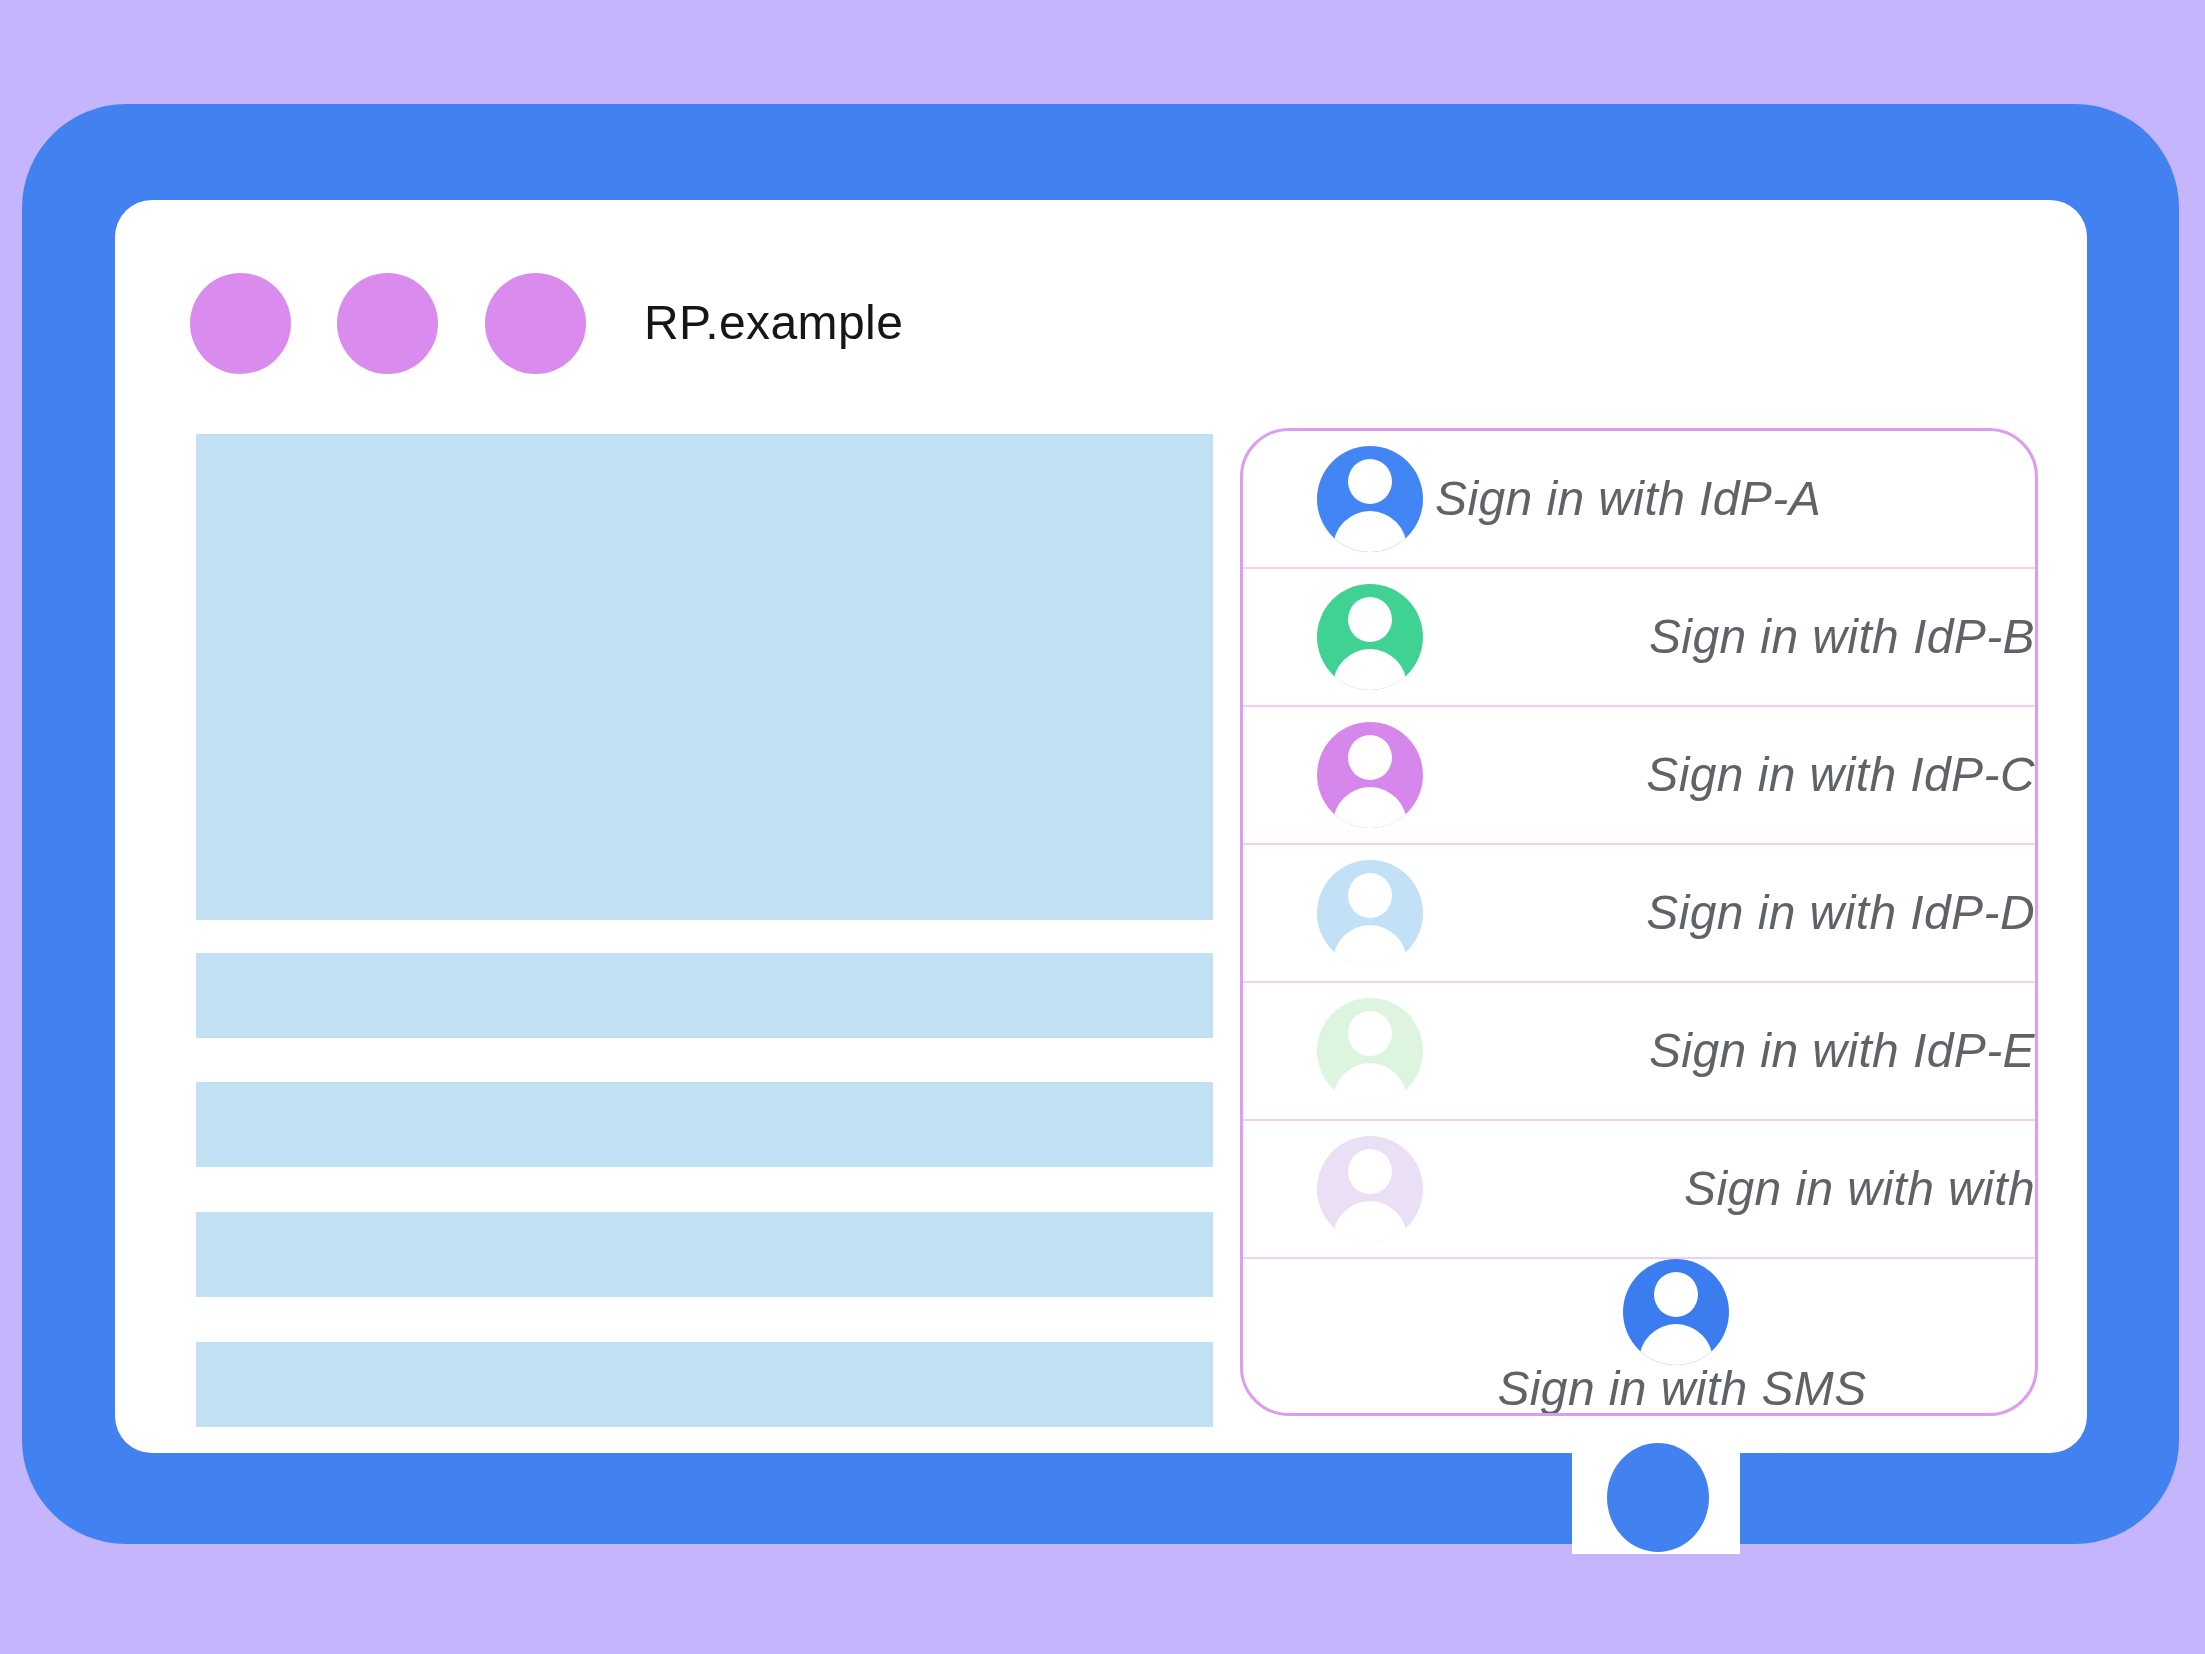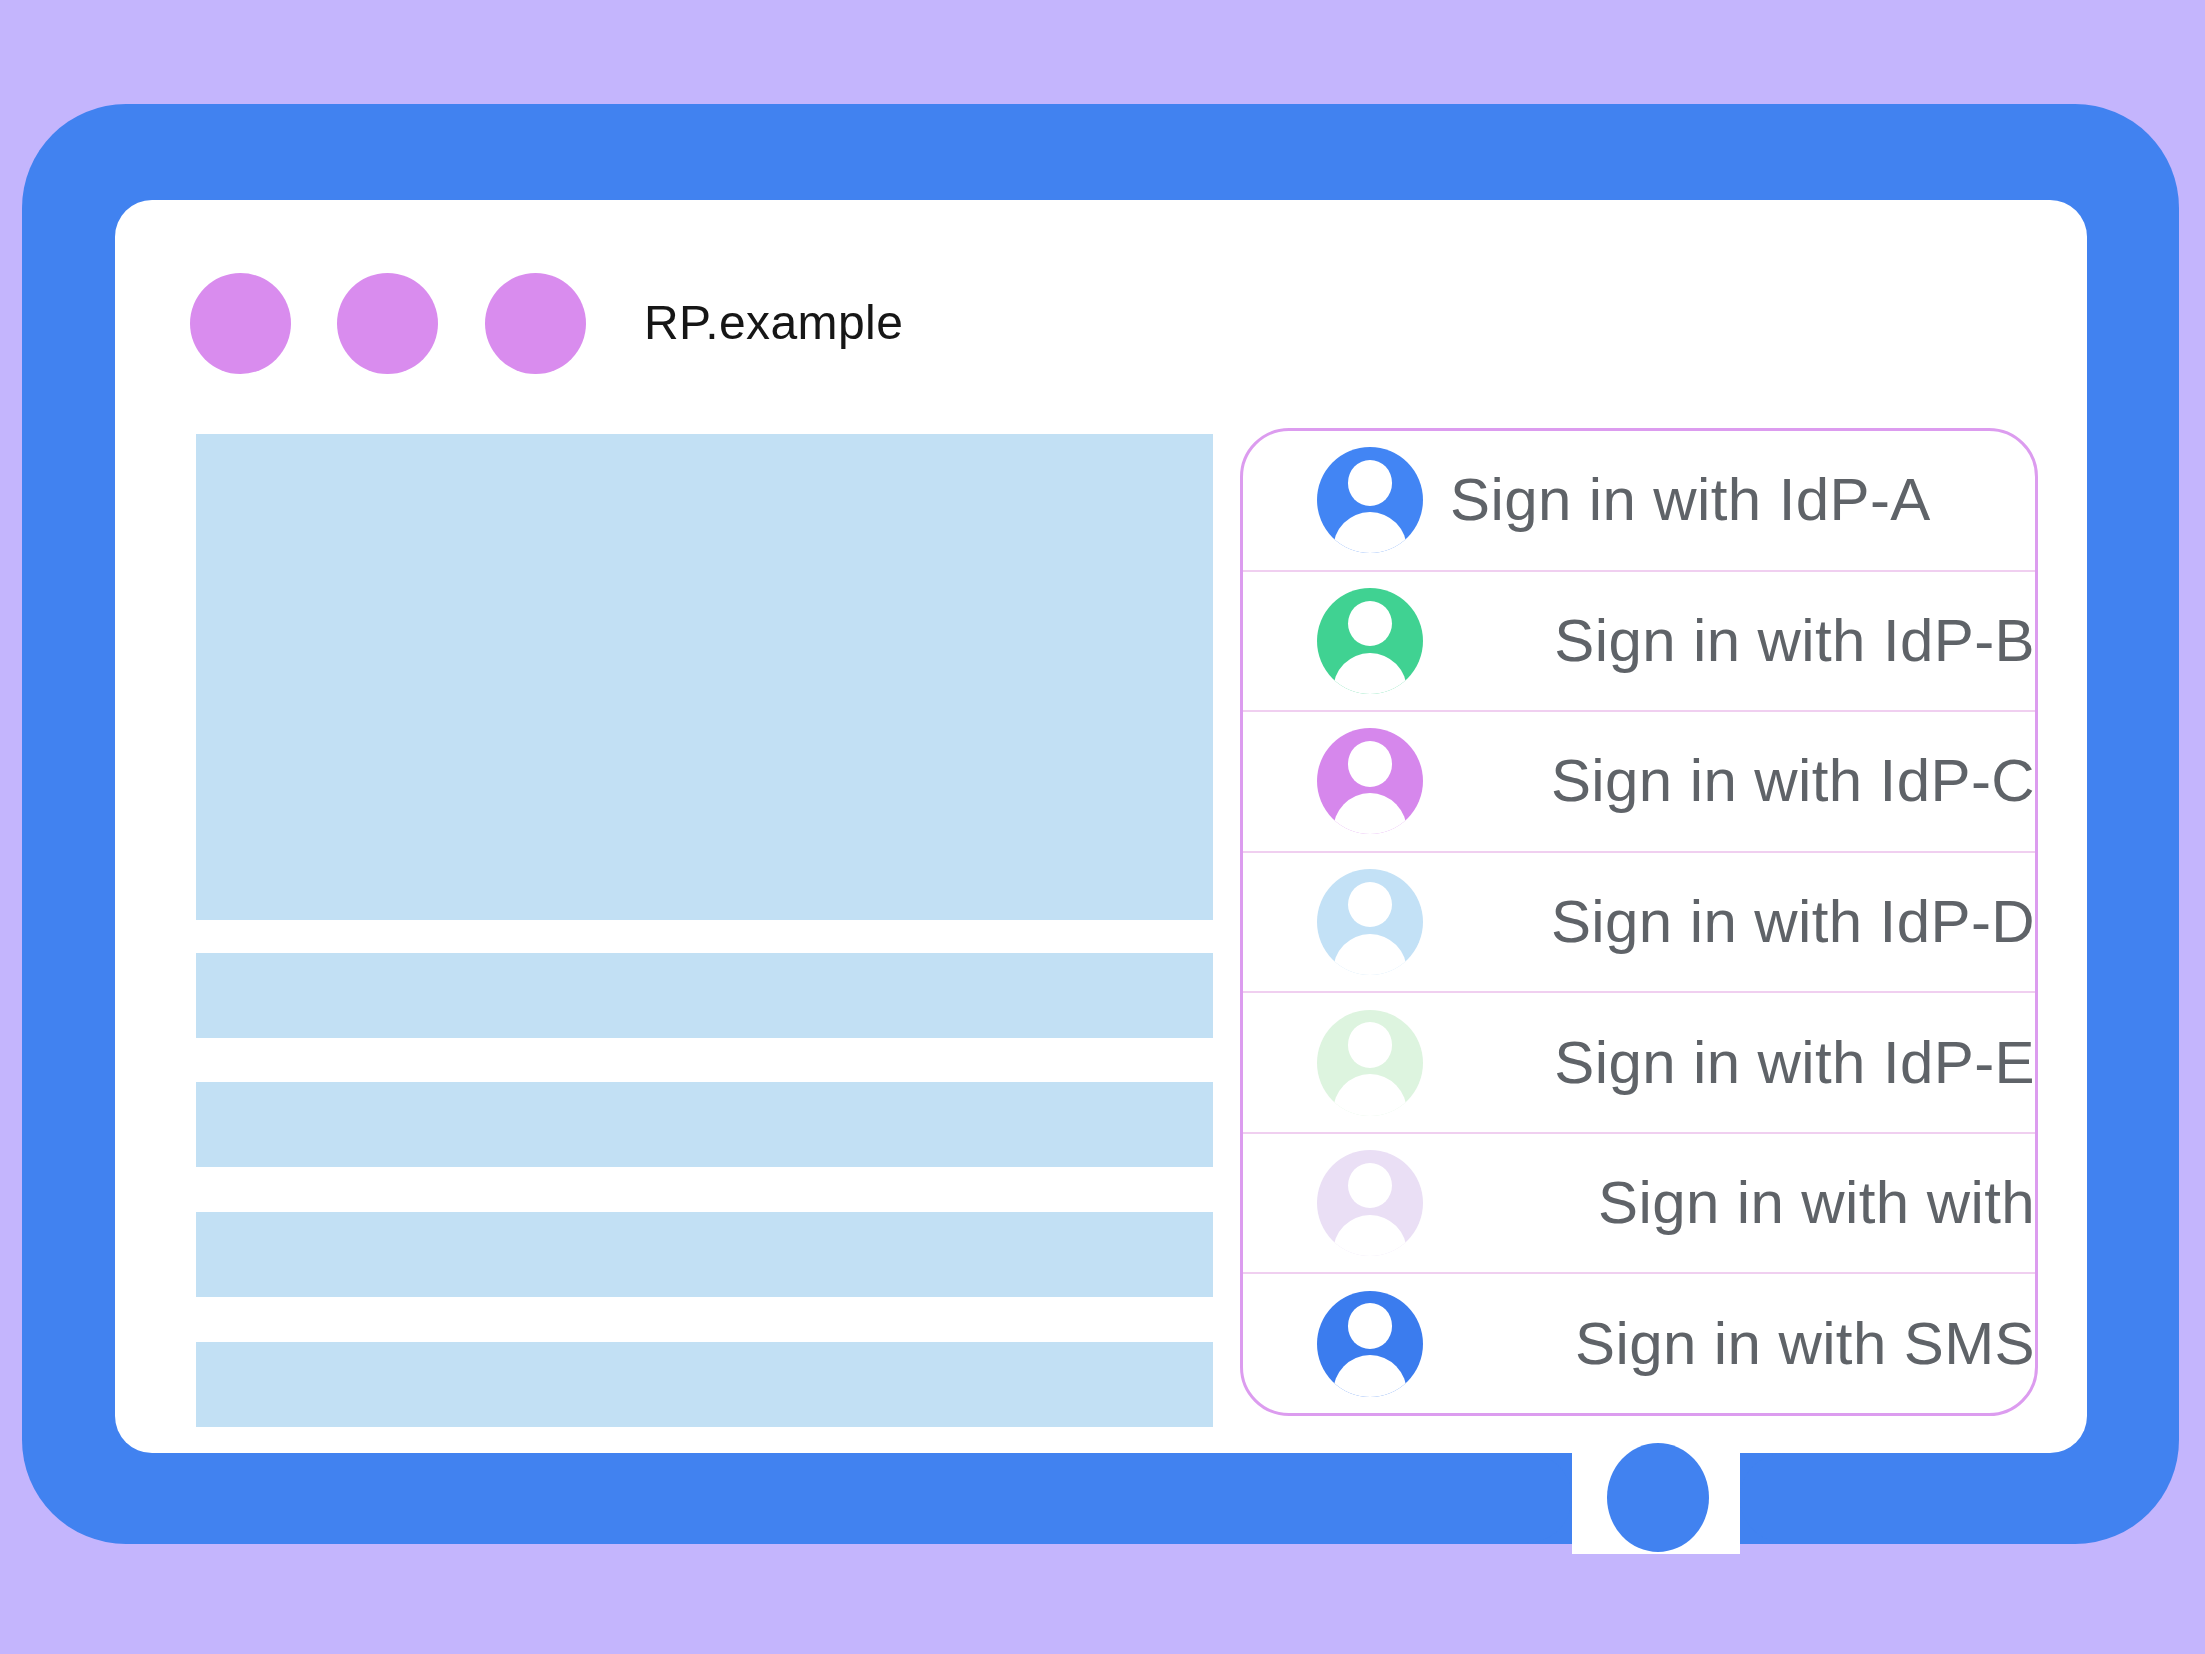--- a/index.html
+++ b/index.html
@@ -29,21 +29,21 @@
 
   
   .panel{position:absolute;left:1240px;top:428px;width:798px;height:988px;box-sizing:border-box;
          border:3.5px solid #dc9cef;border-radius:49px;background:#ffffff;
          display:flex;flex-direction:column;overflow:hidden;}
   .row{flex:1 1 0;display:flex;align-items:center;padding-left:74px;box-sizing:border-box;cursor:pointer;}
   .row + .row{border-top:2.6px solid #f0cff0;justify-content:space-between;}
   .avatar{width:106px;height:106px;border-radius:50%;position:relative;overflow:hidden;flex:none;}
   .avatar .head{position:absolute;left:29%;top:12%;width:42%;height:43%;background:#ffffff;border-radius:50%;}
   .avatar .shoulders{position:absolute;left:15%;top:61%;width:70%;height:58%;background:#ffffff;border-radius:50% 50% 50% 50% / 62% 62% 38% 38%;}
-  .row-label{margin-left:27px;font-size:60px;line-height:1;letter-spacing:0.4px;}
+  .row-label{margin-left:12px;font-size:48px;line-height:1;letter-spacing:0.4px;font-style:italic;}
 </style>
 </head>
 <body>
 
 <div class="stage">
 
   <div class="frame" style="background-color: rgb(65, 130, 240);"></div>
 
   <div class="page"></div>
 
@@ -107,21 +107,21 @@
     </div>
 
     <div class="row" style="border-color: rgb(240, 207, 240);">
       <div class="avatar" style="background-color: rgb(234, 223, 245);">
         <div class="head"></div>
         <div class="shoulders"></div>
       </div>
       <span class="row-label" style="color: rgb(95, 99, 104);">Sign in with with</span>
     </div>
 
-    <div class="row" style="border-color: rgb(240, 207, 240);">
+    <div class="row" style="border-color: rgb(240, 207, 240); flex-direction: column;">
       <div class="avatar" style="background-color: rgb(59, 124, 238);">
         <div class="head"></div>
         <div class="shoulders"></div>
       </div>
       <span class="row-label" style="color: rgb(95, 99, 104);">Sign in with SMS</span>
     </div>
 
   </div>
 </div>
 

